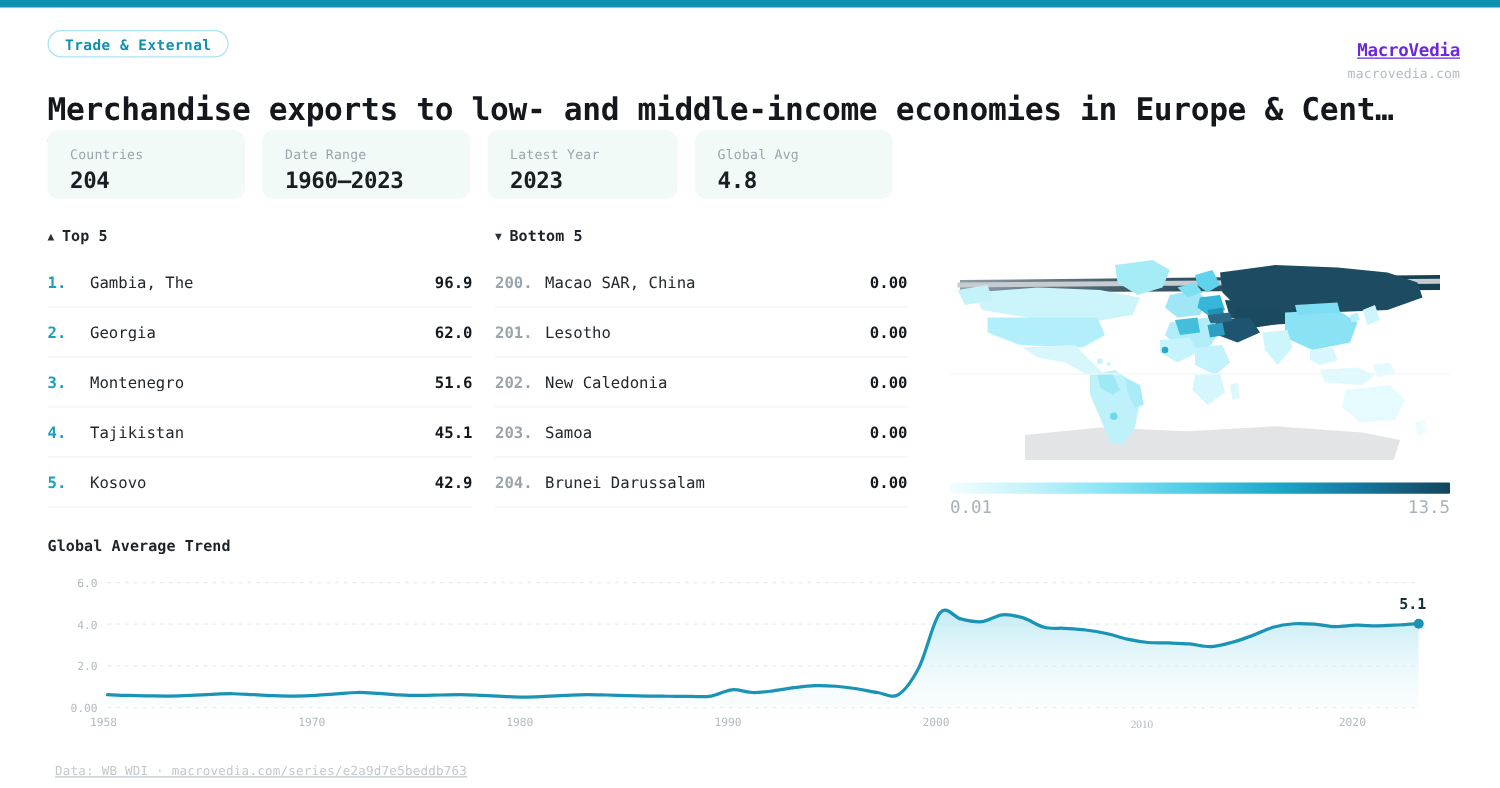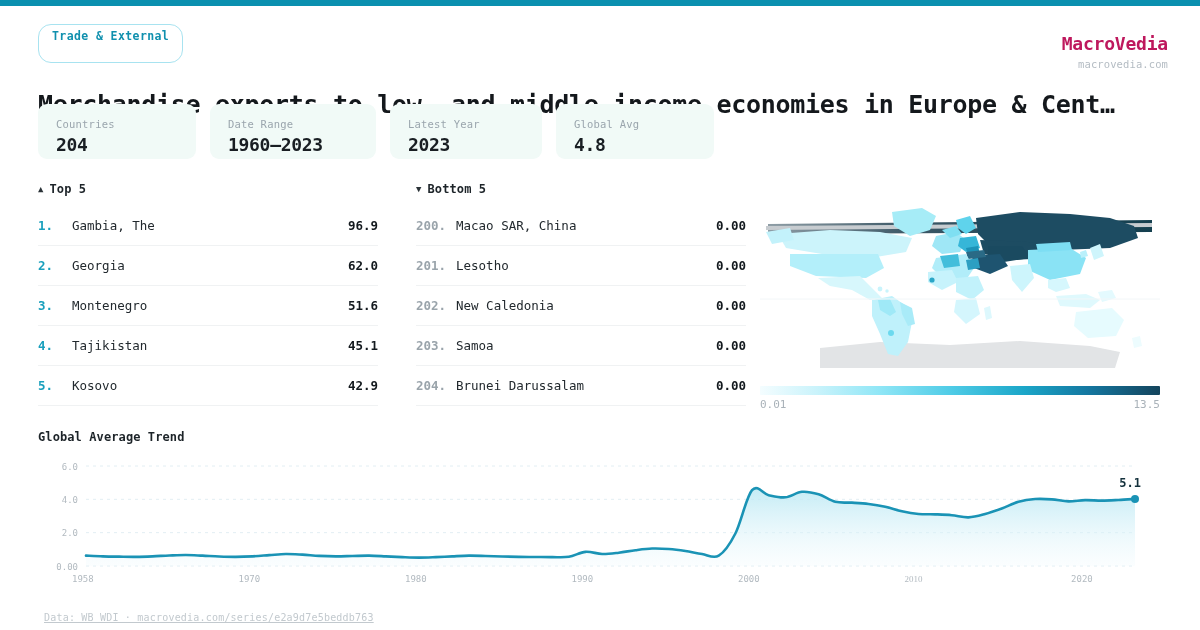--- a/index.html
+++ b/index.html
@@ -11,74 +11,74 @@
   }
   .page { position: relative; width: 1200px; height: 630px; background:#fff; }
 
   
   .topbar { position:absolute; left:0; top:0; width:1200px; height:6px; background:#0b90af; }
 
   
   .header { position:absolute; left:38px; top:24px; width:1130px; }
   .badge {
     display:inline-block; border:1px solid #a8e3f0; border-radius:13px;
-    padding:4px 13px 19px 13px; font-size:11.5px; font-weight:700;
+    padding:4px 13px 2px 13px; font-size:11.5px; font-weight:700;
     color:#1090ae; letter-spacing:.4px; background:#fff;
   }
   .title {
     margin-top:28px; font-size:25px; font-weight:700; color:#14181c;
     letter-spacing:-0.3px; white-space:nowrap; overflow:hidden;
     line-height:1.12;
   }
   .subtitle { margin-top:7px; font-size:11.5px; color:#98a2ab; letter-spacing:.1px; }
 
   .brand { position:absolute; right:32px; top:33px; text-align:right; }
-  .brand-name { font-size:18px; font-weight:700; color:#be185d; letter-spacing:-0.2px; }
+  .brand-name { font-size:14px; font-weight:700; color:#6d28d9; letter-spacing:-0.2px;text-decoration:underline; }
   .brand-url  { font-size:10.5px; color:#b4bcc3; margin-top:4px; letter-spacing:.1px; }
 
   
   .stats { position:absolute; left:38px; top:104px; display:flex; gap:14px; }
   .stat {
     background:#f1faf7; border-radius:9px; height:55px;
     padding:9px 18px 0 18px; display:flex; flex-direction:column; justify-content:center;
   }
   .stat-label { font-size:10.5px; color:#9aa5ad; letter-spacing:.2px; margin-bottom:4px; }
   .stat-value { font-size:18px; font-weight:700; color:#191e23; letter-spacing:-0.3px; }
   .s-countries { width:158px; }
   .s-range     { width:166px; }
   .s-latest    { width:152px; }
   .s-avg       { width:158px; }
 
   
   .panel-title { font-size:12px; font-weight:700; color:#1d2429; letter-spacing:.1px; }
   .caret { font-size:9px; color:#2b3338; margin-right:6px; position:relative; top:-1px; }
 
   .list-top    { position:absolute; left:38px;  top:182px; width:340px; }
-  .list-bottom { position:absolute; left:416px; top:182px; width:330px; }
+  .list-bottom { position:absolute; left:396px; top:182px; width:330px; }
 
   .rows { margin-top:10px; }
   .row {
     display:flex; align-items:center; height:40px;
     border-bottom:1px solid #f0f2f3;
   }
   .row:last-child { border-bottom:1px solid #f0f2f3; }
   .rank { font-size:12.5px; font-weight:700; color:#1aa0bd; width:34px; flex:none; }
   .rank.dim { color:#9aa4ab; width:40px; font-weight:700; }
   .cname { font-size:12.5px; color:#22292e; flex:1 1 auto; white-space:nowrap; overflow:hidden; }
   .cval  { font-size:12.5px; font-weight:700; color:#13191e; flex:none; }
 
   
   .map-sec { position:absolute; left:760px; top:182px; width:400px; }
   .map-wrap { position:relative; margin-top:14px; width:400px; height:190px; }
   .map-wrap svg { display:block; width:400px; height:190px; }
   .legend { position:absolute; left:760px; top:386px; width:400px; }
   .legend-bar { height:9px; width:400px; border-radius:1px;
     background:linear-gradient(to right,#f4fdff 0%,#caf3fb 14%,#8fe6f6 30%,#4ecbe6 48%,#1ba6c8 66%,#1477a0 82%,#14445c 100%); }
   .legend-labels { display:flex; justify-content:space-between; margin-top:3px; }
-  .legend-labels span { font-size:11px; color:#a9b2b9; }
+  .legend-labels span { font-size:14px; color:#a9b2b9; }
 
   
   .trend-sec { position:absolute; left:38px; top:430px; width:1125px; }
   .trend-wrap { position:relative; margin-top:10px; width:1125px; height:120px; }
   .trend-wrap svg { display:block; width:1125px; height:120px; }
   .trend-axis { position:relative; width:1125px; height:18px; }
   .trend-axis span { position:absolute; font-size:9px; color:#b2bac0; top:0; }
 
   
   .footer { position:absolute; left:44px; top:612px; font-size:10px; color:#c2c9ce; letter-spacing:.2px;text-decoration:underline; }

